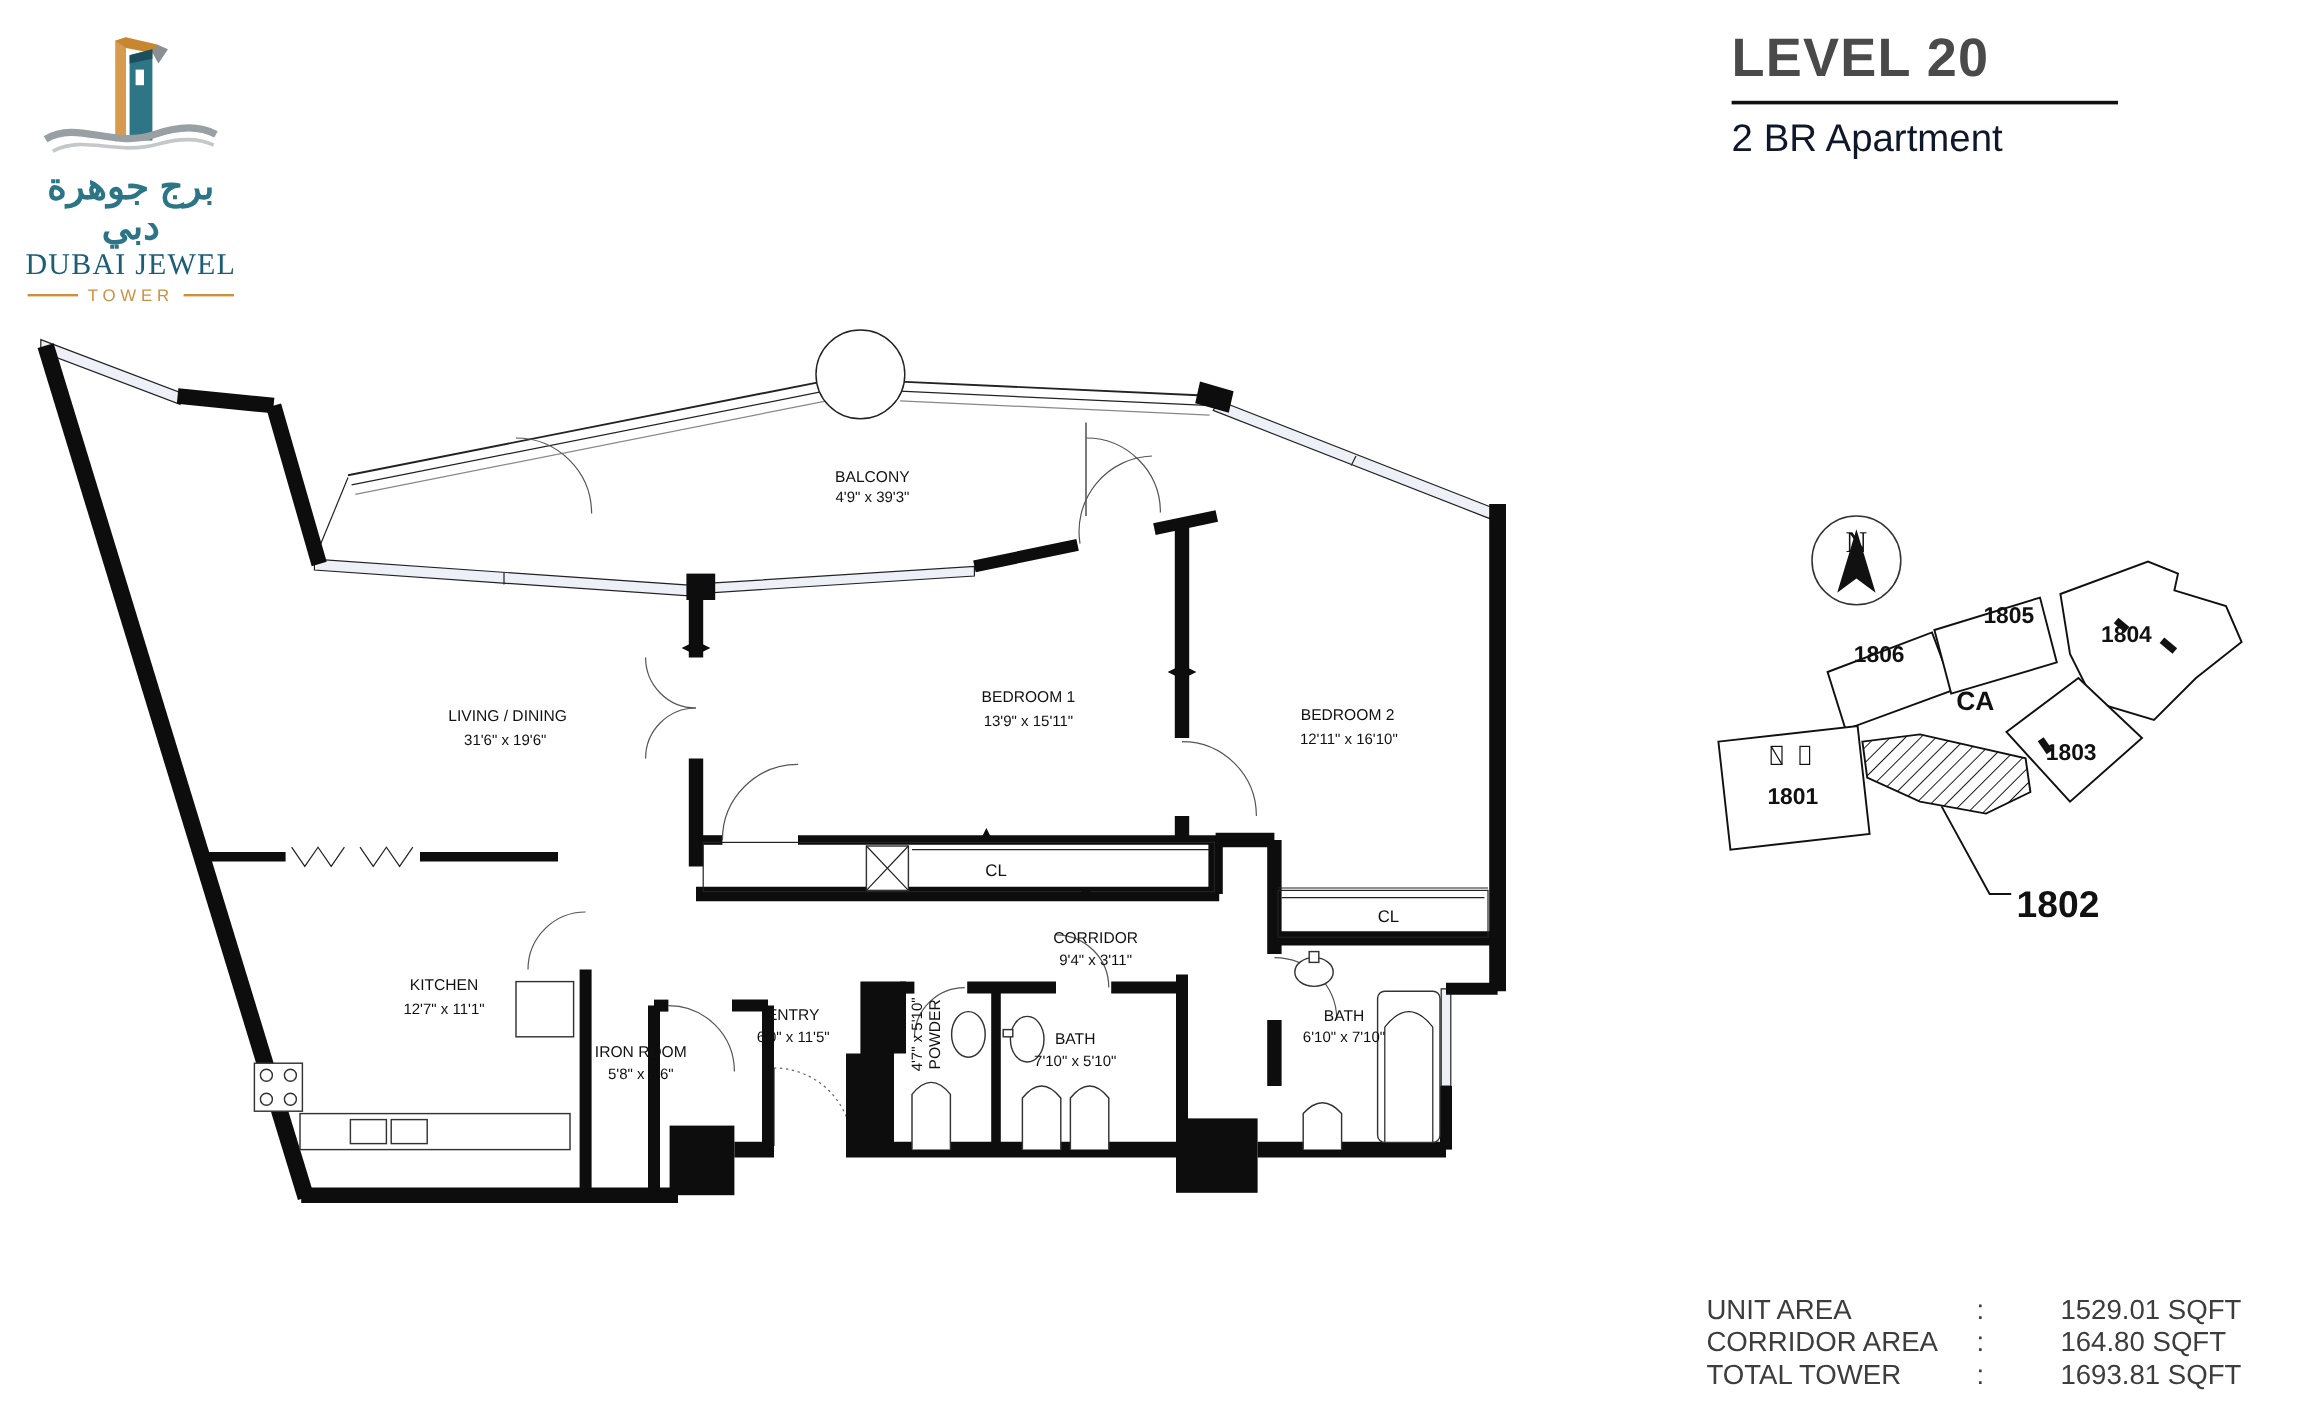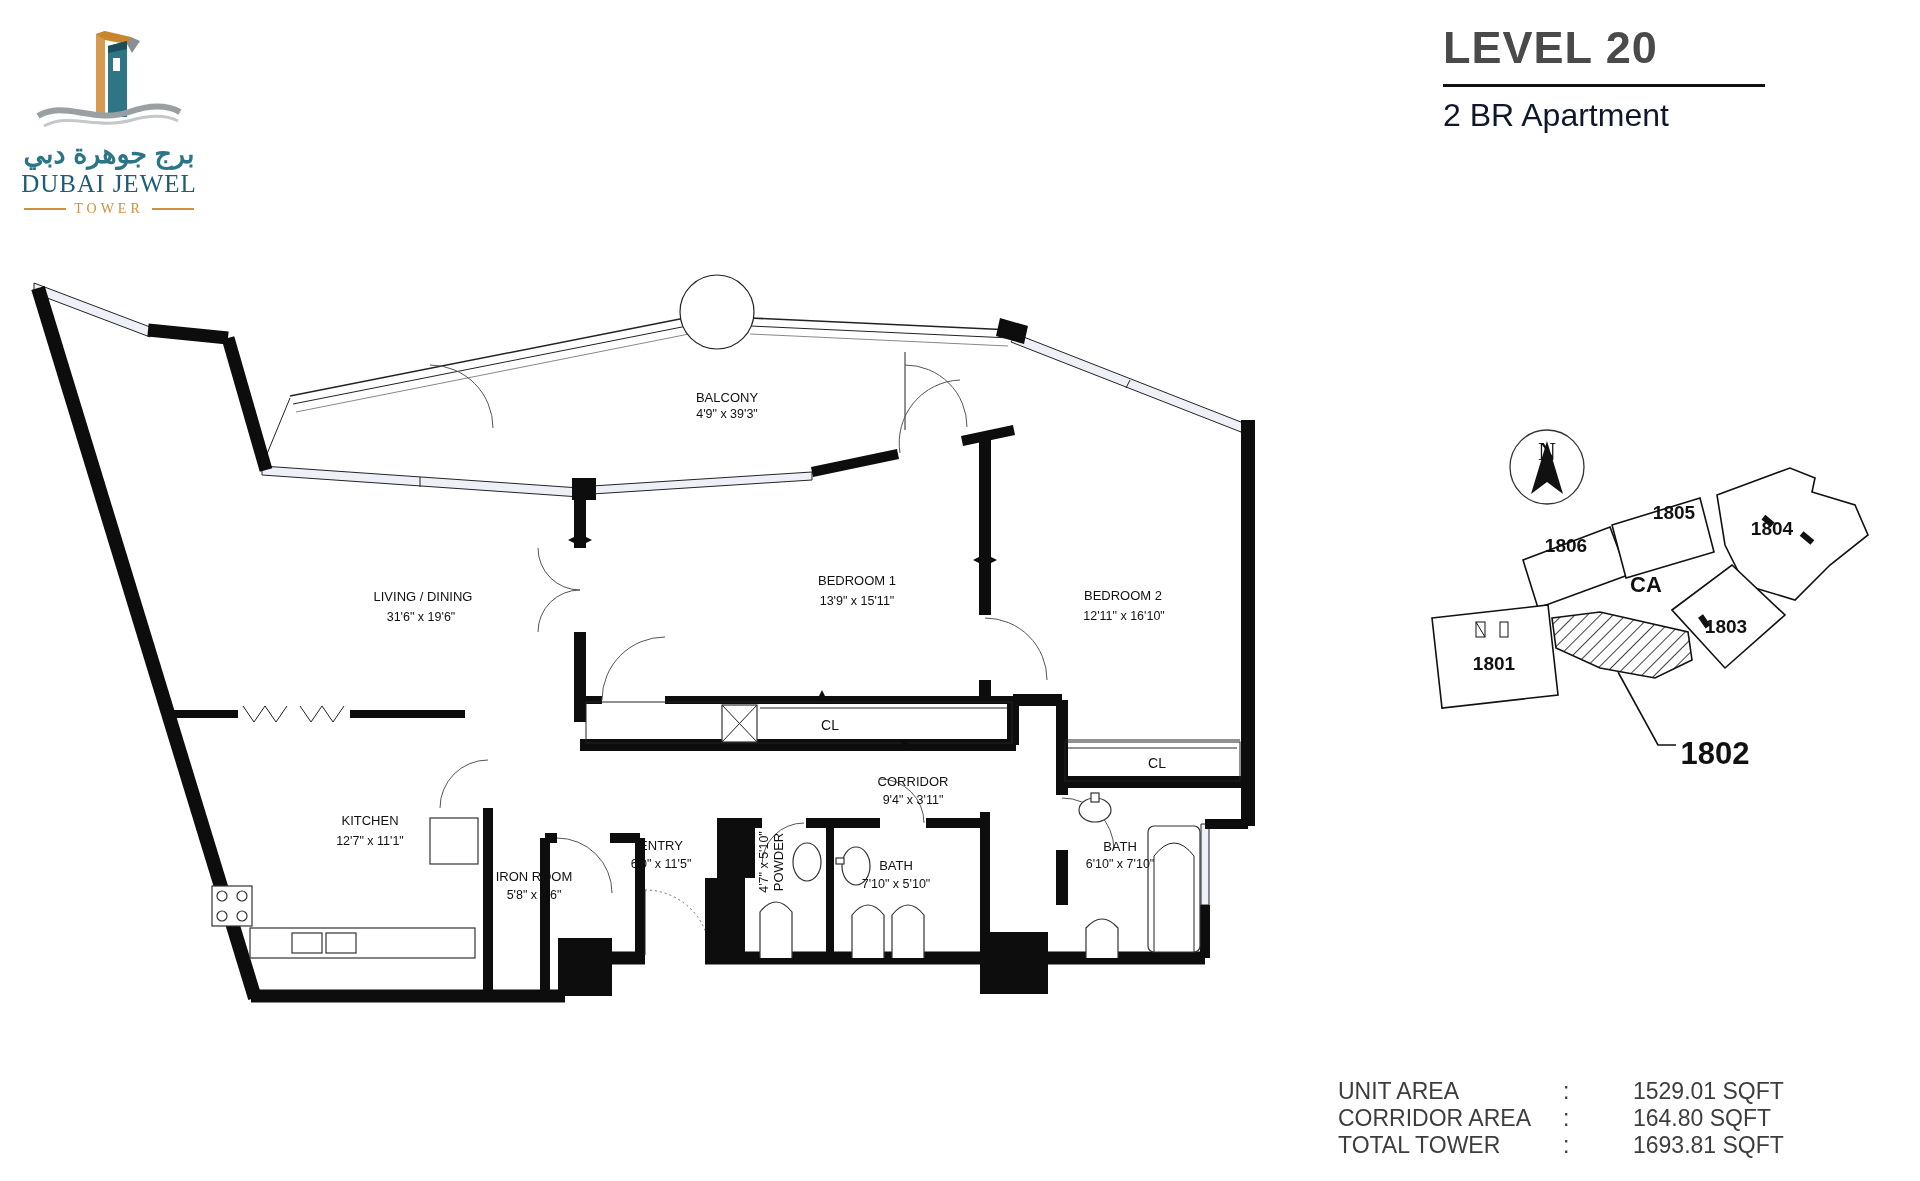--- a/index.html
+++ b/index.html
@@ -1,35 +1,35 @@
 <!DOCTYPE html>
 <html><head>
 <meta charset="utf-8">
 <style>
   html,body{margin:0;padding:0;background:#ffffff;}
   body{width:1920px;height:1181px;position:relative;font-family:"Liberation Sans",sans-serif;overflow:hidden;}
 
   
   .logo{position:absolute;left:14px;top:20px;width:190px;text-align:center;}
   .logo svg{display:block;margin:0 auto;}
-  .logo .arabic{color:#2b7586;font-size:27px;font-weight:bold;line-height:1.05;margin-top:2px;}
+  .logo .arabic{color:#2b7586;font-size:31px;font-weight:bold;line-height:1.05;margin-top:2px;}
   .logo .name{color:#1d5d75;font-family:"Liberation Serif",serif;font-size:25px;letter-spacing:1px;margin-top:2px;white-space:nowrap;}
   .logo .tower-row{display:flex;align-items:center;justify-content:center;gap:8px;margin-top:3px;}
   .logo .tower-row .rule{height:2px;background:#cf8f3e;flex:0 0 42px;}
-  .logo .tower{color:#cf8f3e;font-size:14px;letter-spacing:4px;font-family:Liberation Serif, serif;}
+  .logo .tower{color:#cf8f3e;font-size:14px;letter-spacing:4px;font-family:Liberation Sans, sans-serif;}
 
   
   .hdr{position:absolute;left:1443px;top:22px;color:#4d4d4d;}
   .hdr .level{font-size:45px;font-weight:600;letter-spacing:1px;color:#4a4a4a;}
   .hdr .apt{font-size:32px;margin-top:42px;color:#535353;}
   .hdr .rule{width:322px;height:3px;background:#111;margin-top:10px;}
   .hdr .type{font-size:32px;margin-top:10px;color:#0f172a;}
 
   
-  .areas{position:absolute;left:1338px;top:1078px;color:#3d3d3d;font-size:23px;}
+  .areas{position:absolute;left:1422px;top:1078px;color:#3d3d3d;font-size:23px;}
   .areas .row{display:flex;line-height:27px;}
   .areas .lbl{width:225px;}
   .areas .sep{width:70px;}
   .areas .val{}
 
   
   text.room{font-family:"Liberation Sans",sans-serif;font-size:13px;fill:#111;text-anchor:middle;}
   text.dims{font-family:"Liberation Sans",sans-serif;font-size:12.5px;fill:#111;text-anchor:middle;}
   text.cl{font-family:"Liberation Sans",sans-serif;font-size:14px;fill:#111;text-anchor:middle;}
   text.kp{font-family:"Liberation Sans",sans-serif;font-size:19px;font-weight:bold;fill:#111;text-anchor:middle;}

